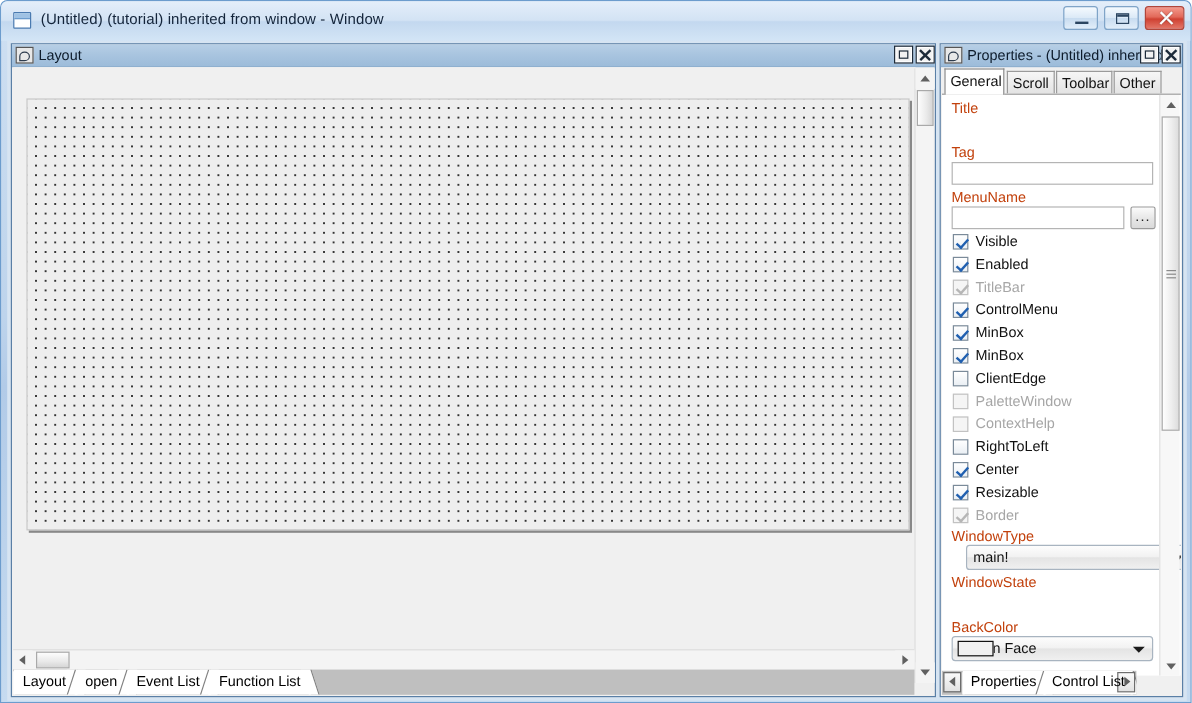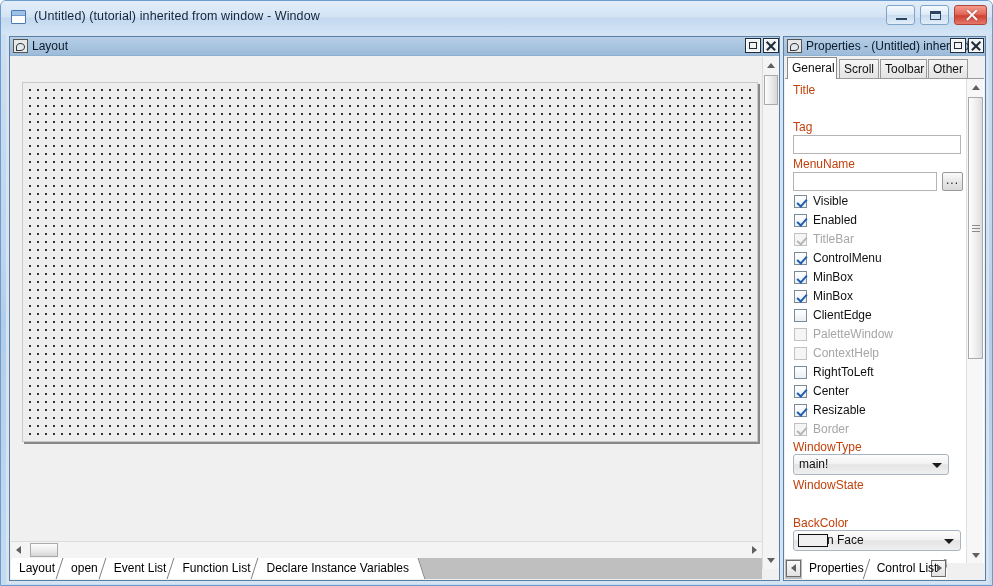--- a/index.html
+++ b/index.html
@@ -530,21 +530,20 @@
         <div class="sb-arrow arrow-right" style="right:0;top:0;height:15px">
             <b></b>
           </div>
       </div>
 
       <div id="layout-tabs">
         <div class="ftab"><span>Layout</span></div>
         <div class="ftab"><span>open</span></div>
         <div class="ftab"><span>Event List</span></div>
         <div class="ftab"><span>Function List</span></div>
-        <div class="ftab"><span>Declare Instance Variables</span></div>
       </div>
     </div>
 
     <div id="props-win">
 
       <div id="props-caption">
         <span class="mdi-icon"></span>
         <span id="props-caption-text">Properties -  (Untitled)  inherited</span>
         <span class="mdi-btn" id="props-restore">
             <i class="sq"></i>
@@ -620,21 +619,21 @@
         <div class="cbrow" style="left:9px;top:323px">
           <span class="cbbox checked"></span>
           <span class="cblabel">Resizable</span>
         </div>
         <div class="cbrow dim" style="left:9px;top:342px">
           <span class="cbbox checked"></span>
           <span class="cblabel">Border</span>
         </div>
 
         <div class="fld-label" style="left:8px;top:361px">WindowType</div>
-        <div class="combo" style="left:8px;top:375px;width:156px">
+        <div class="combo" style="left:20px;top:375px;width:188px">
           <span>main!</span>
           <i class="caret"></i>
         </div>
 
         <div class="fld-label" style="left:8px;top:399px">WindowState</div>
 
         <div class="fld-label" style="left:8px;top:437px">BackColor</div>
         <div class="combo" style="left:8px;top:451px;width:168px;">
           <i class="swatch"></i>
           <span>Button Face</span>

